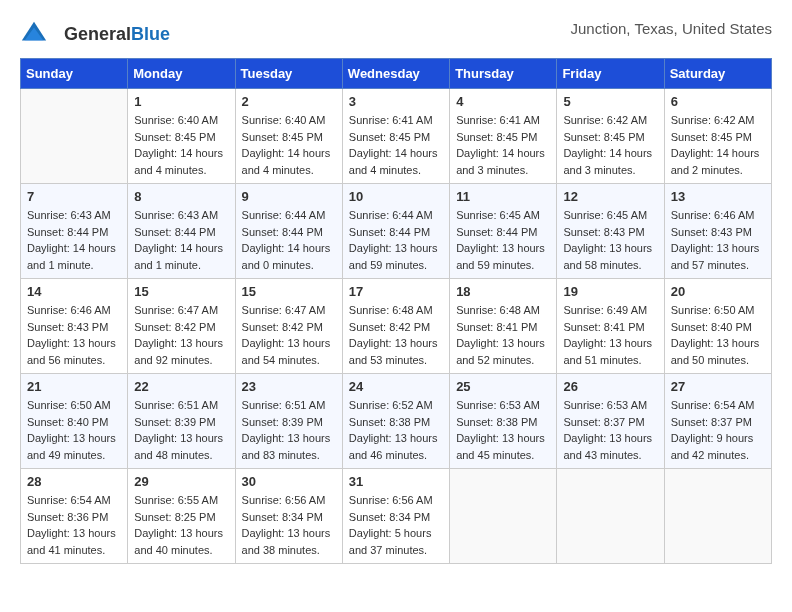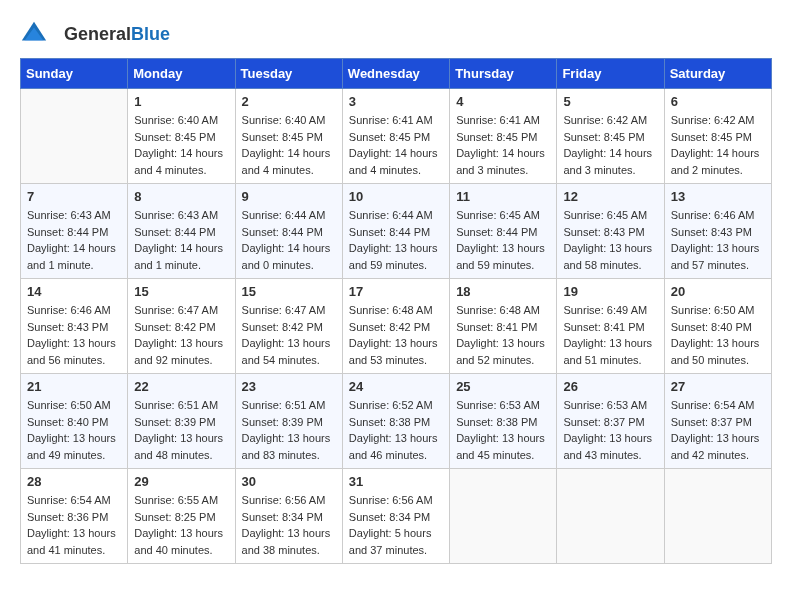--- a/index.html
+++ b/index.html
@@ -88,20 +88,21 @@
   <div class="logo">
     <svg class="logo-icon" viewBox="0 0 30 30" xmlns="http://www.w3.org/2000/svg">
       <polygon points="15,2 28,22 2,22" fill="#1a6fba"></polygon>
       <polygon points="15,8 25,22 5,22" fill="#3399ff" opacity="0.5"></polygon>
     </svg>
     <div>
       <span style="font-size:18px;font-weight:bold;color:#333;">General</span><span style="font-size:18px;font-weight:bold;color:#1a6fba;">Blue</span>
     </div>
   </div>
   <div class="title-block">
+    <div class="subtitle">Junction, Texas, United States</div>
   </div>
 </div>
 
 <table class="calendar">
   <thead>
     <tr>
     <th>Sunday</th>
         <th>Monday</th>
         <th>Tuesday</th>
         <th>Wednesday</th>
@@ -325,21 +326,21 @@
           <span>Sunrise: 6:53 AM</span><br>
           <span>Sunset: 8:37 PM</span><br>
           <span>Daylight: 13 hours and 43 minutes.</span>
         </div>
       </td>
         <td>
         <span class="day-number">27</span>
         <div class="day-info">
           <span>Sunrise: 6:54 AM</span><br>
           <span>Sunset: 8:37 PM</span><br>
-          <span>Daylight: 13 hours and 42 minutes.</span>
+          <span>Daylight: 9 hours and 42 minutes.</span>
         </div>
       </td>
       </tr>
       <tr>
         <td>
         <span class="day-number">28</span>
         <div class="day-info">
           <span>Sunrise: 6:54 AM</span><br>
           <span>Sunset: 8:36 PM</span><br>
           <span>Daylight: 13 hours and 41 minutes.</span>

